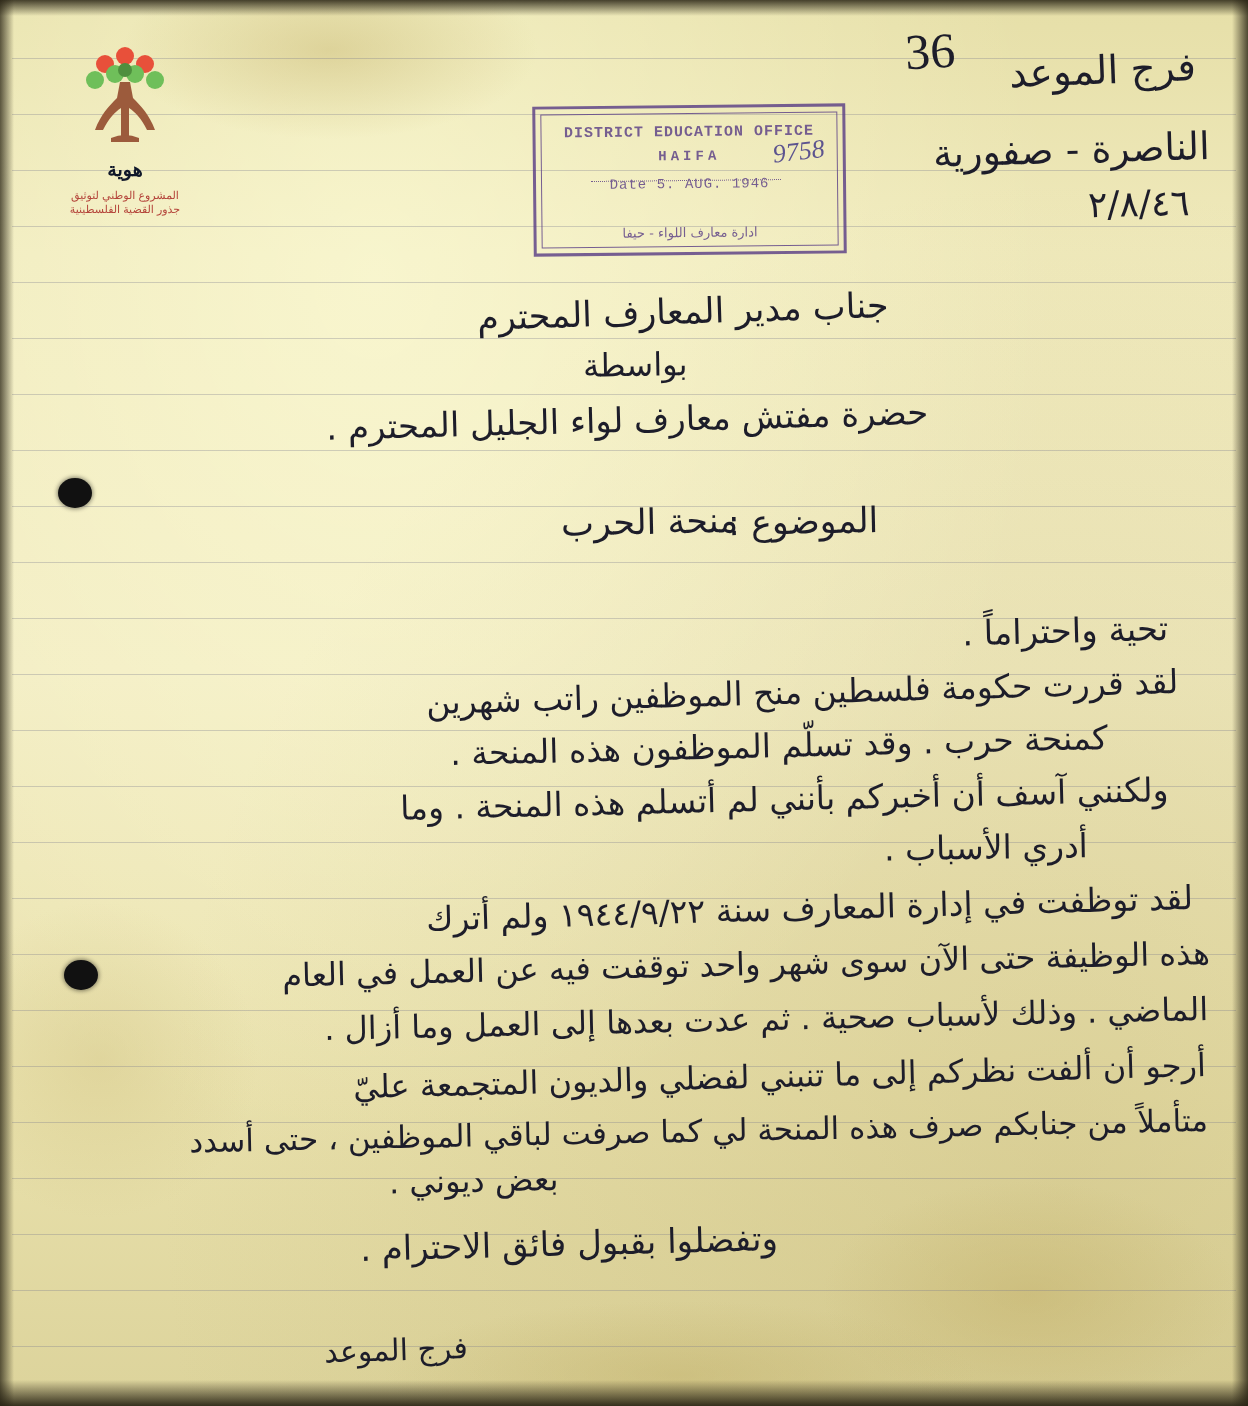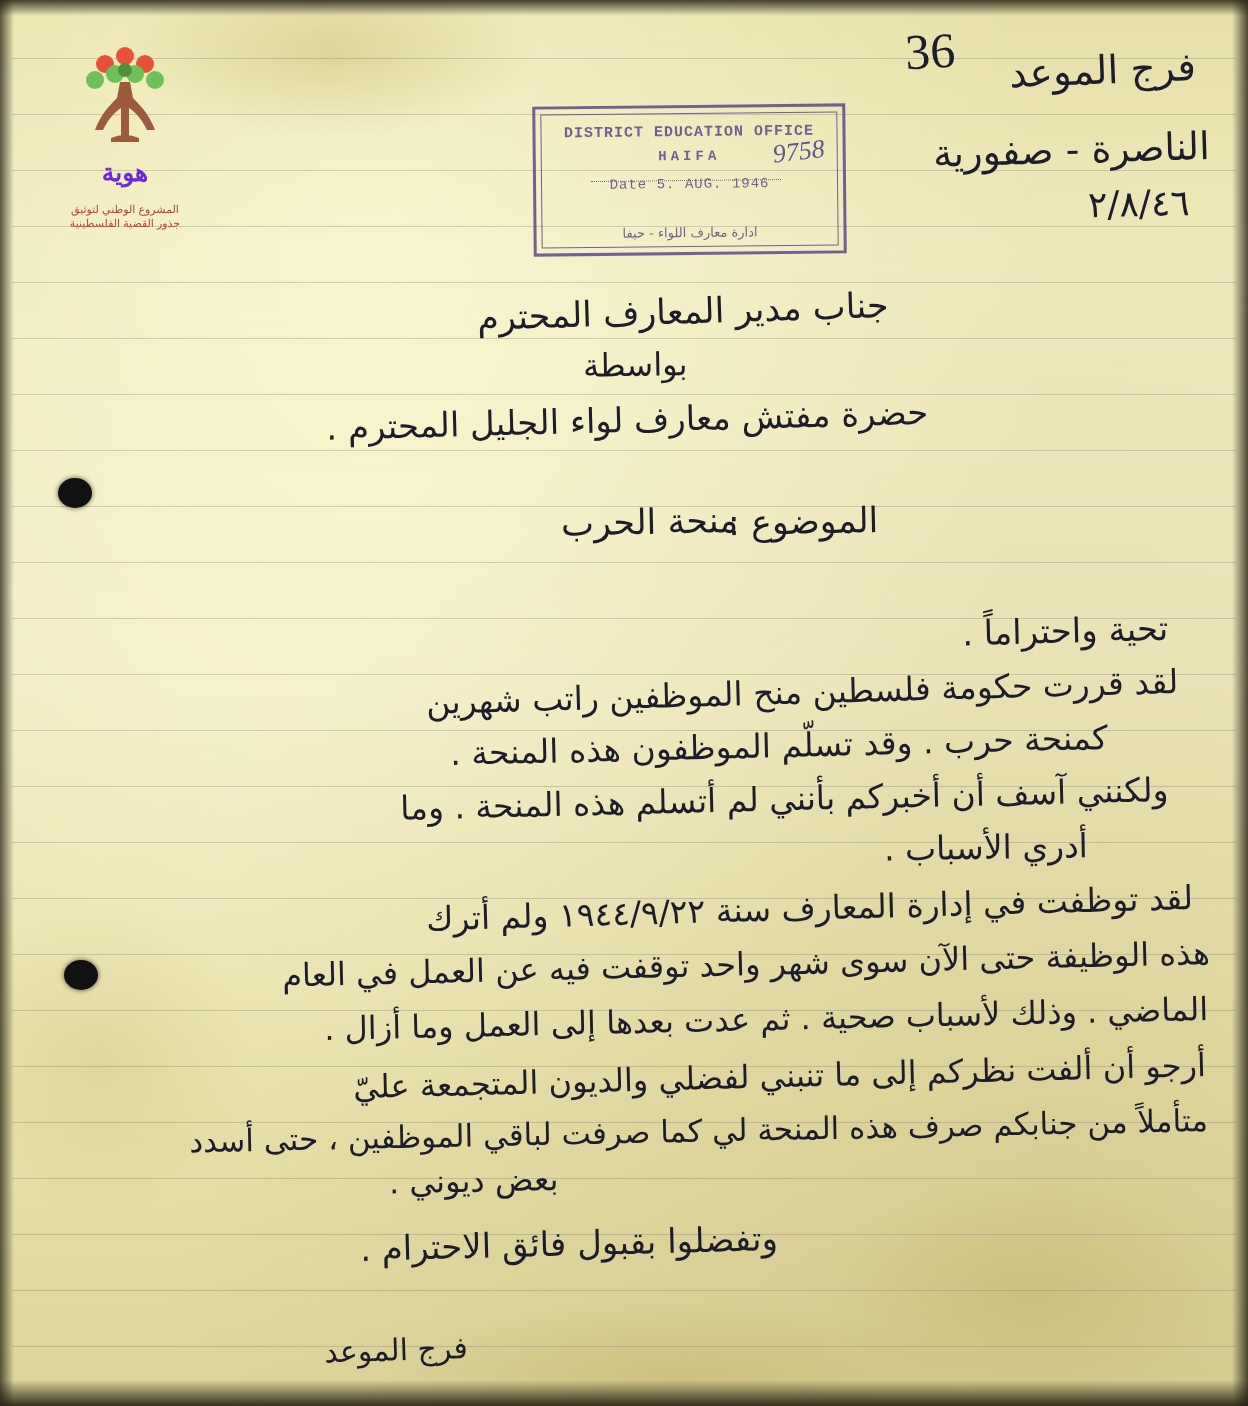--- a/index.html
+++ b/index.html
@@ -77,26 +77,26 @@
   .logo {
     position: absolute;
     left: 60px; top: 34px;
     width: 130px; height: 180px;
     text-align: center;
   }
   .logo .cap {
     font-size: 11px;
     color: #b4443a;
     line-height: 1.25;
-    margin-top: 16px;
+    margin-top: 8px;
     direction: rtl;
   }
   .logo .word {
-    font-size: 25px;
-    color: #6d28d9;
+    font-size: 19px;
+    color: #0f172a;
     font-weight: bold;
     direction: rtl;
   }
 
   
   .stamp {
     position: absolute;
     left: 533px; top: 105px;
     width: 313px; height: 150px;
     border: 3px solid #5b3f86;

